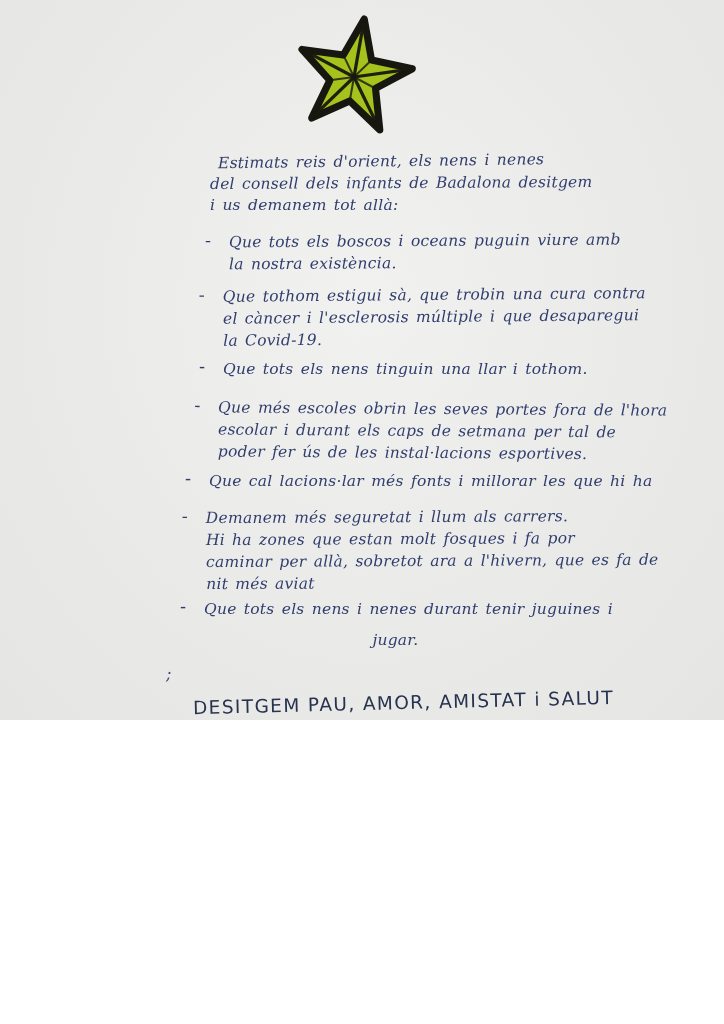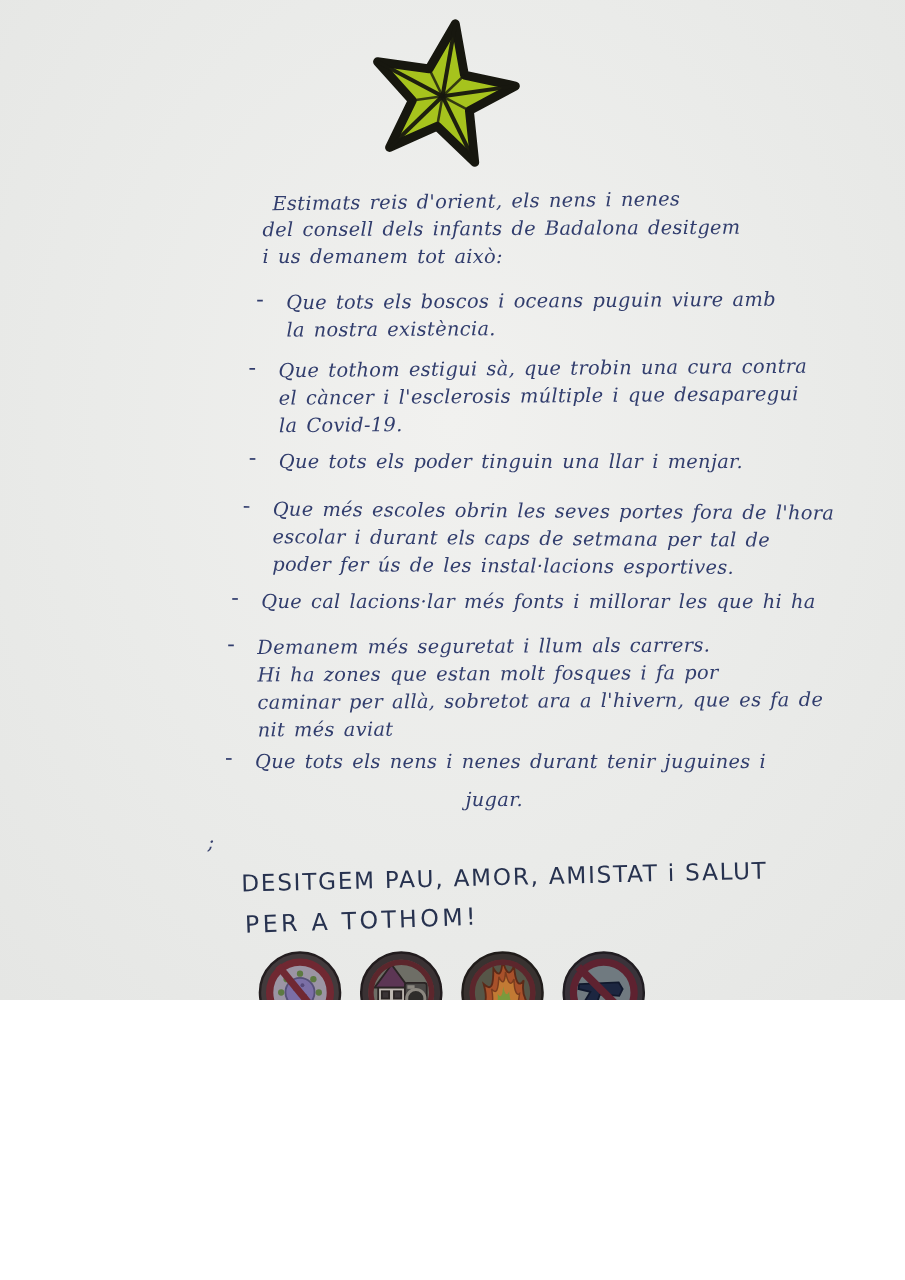--- a/index.html
+++ b/index.html
@@ -1,18 +1,18 @@
 <!DOCTYPE html>
 <html><head>
 <meta charset="utf-8">
 <style>
   html,body{margin:0;padding:0;}
   .page{
     position:relative;
-    width:724px;height:800px;
+    width:724px;height:720px;
     background: radial-gradient(ellipse at 50% 42%, #f1f1ef 0%, #eaebe9 55%, #e5e6e4 100%);
     overflow:hidden;
     font-family:"DejaVu Serif", serif;
   }
   
   .hand{
     position:absolute;
     color:#313d6d;
     font-style:italic;
     font-size:15.5px;
@@ -85,39 +85,39 @@
           <line x1="65" y1="62" x2="41.2" y2="65.3"></line>
           <line x1="65" y1="62" x2="54.5" y2="40.4"></line>
         </g>
       </g>
     </svg>
   </div>
 
   <div class="hand greet" style="left:210px;top:150px;">
     <span class="ln">Estimats reis d'orient, els nens i nenes</span>
     <span class="ln">del consell dels infants de Badalona desitgem</span>
-    <span class="ln">i us demanem tot això:</span>
+    <span class="ln">i us demanem tot allà:</span>
   </div>
 
   <div class="hand wish w1" style="left:205px;top:230px;">
     <span class="dash">-</span>
     <span class="ln">Que tots els boscos i oceans puguin viure amb</span>
     <span class="ln">la nostra existència.</span>
   </div>
 
   <div class="hand wish w2" style="left:199px;top:284px;">
     <span class="dash">-</span>
     <span class="ln">Que tothom estigui sà, que trobin una cura contra</span>
     <span class="ln">el càncer i l'esclerosis múltiple i que desaparegui</span>
     <span class="ln">la Covid-19.</span>
   </div>
 
   <div class="hand wish" style="left:199px;top:358px;">
     <span class="dash">-</span>
-    <span class="ln">Que tots els poder tinguin una llar i menjar.</span>
+    <span class="ln">Que tots els nens tinguin una llar i tothom.</span>
   </div>
 
   <div class="hand wish w4" style="left:194px;top:398px;">
     <span class="dash">-</span>
     <span class="ln">Que més escoles obrin les seves portes fora de l'hora</span>
     <span class="ln">escolar i durant els caps de setmana per tal de</span>
     <span class="ln">poder fer ús de les instal·lacions esportives.</span>
   </div>
 
   <div class="hand wish" style="left:185px;top:470px;">

